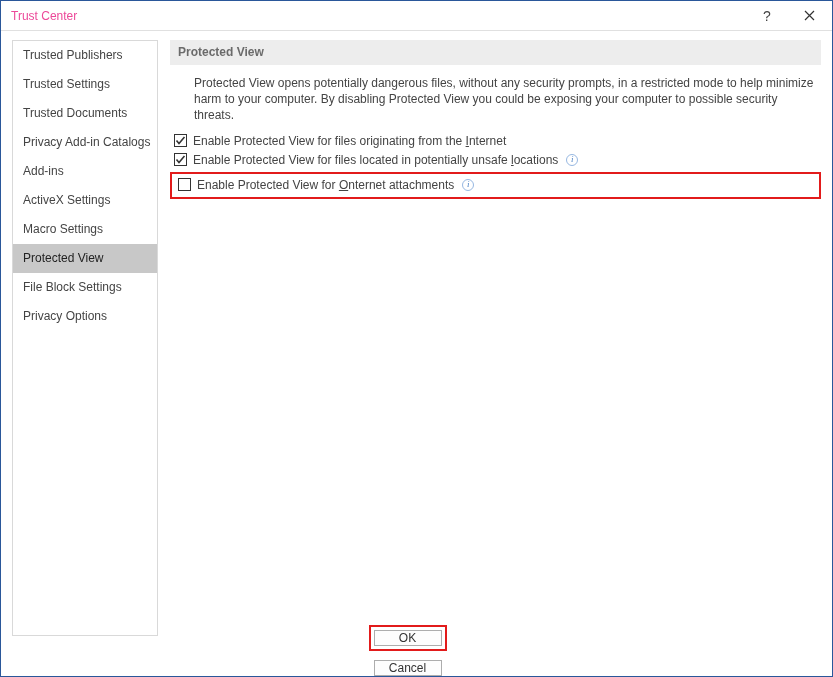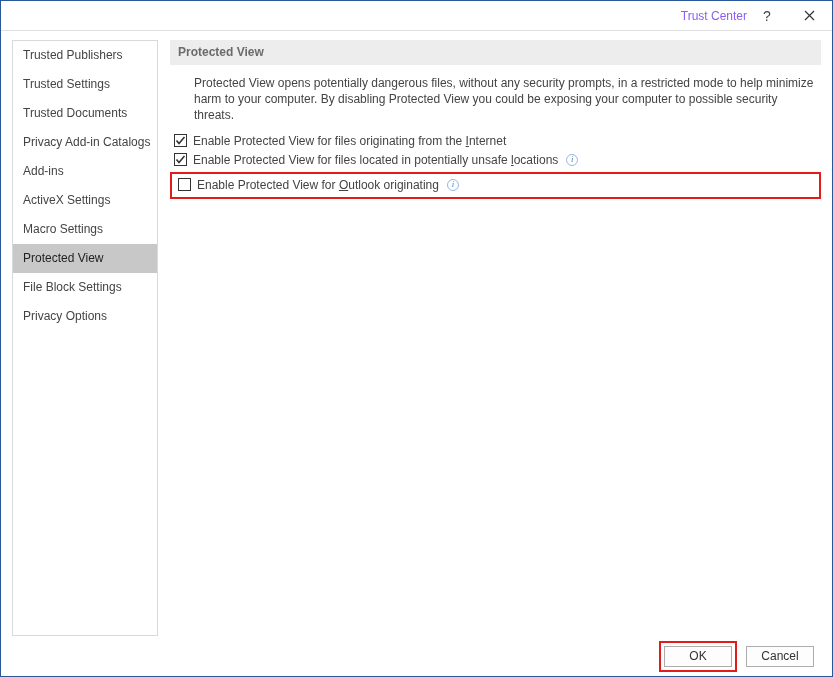--- a/index.html
+++ b/index.html
@@ -16,22 +16,21 @@
     .titlebar {
       height: 30px;
       display: flex;
       align-items: center;
       padding-left: 10px;
       border-bottom: 1px solid #e0e0e0;
     }
     .titlebar-title {
       flex: 1;
       font-size: 12px;
-      color: #8b5cf6;
-      text-align: right;
+      color: #ec4899;
     }
     .titlebar-controls {
       display: flex;
       align-items: center;
     }
     .titlebar-btn {
       width: 45px;
       height: 30px;
       display: flex;
       align-items: center;
@@ -124,20 +123,21 @@
       padding: 2px 2px;
       margin-top: 2px;
     }
     .footer {
       height: 40px;
       display: flex;
       align-items: center;
       justify-content: flex-end;
       padding-right: 18px;
       gap: 14px;
+      flex-direction: column;
     }
     .btn {
       width: 68px;
       height: 21px;
       border: 1px solid #adadad;
       background: #fdfdfd;
       font-size: 12px;
       color: #333;
       display: inline-flex;
       align-items: center;
@@ -196,21 +196,21 @@
             <svg viewBox="0 0 11 11">
               <path d="M1.5 5.5 L4 8.5 L9.5 2" stroke="#333" stroke-width="1.6" fill="none"></path>
             </svg>
           </span>
           <span><span>Enable Protected View for files located in potentially unsafe </span><span class="underline-char">l</span><span>ocations</span></span>
           <span class="info-icon">i</span>
         </div>
         <div class="highlight-box">
           <div class="checkbox-row">
             <span class="checkbox"></span>
-            <span><span>Enable Protected View for </span><span class="underline-char">O</span><span>utlook originating</span></span>
+            <span><span>Enable Protected View for </span><span class="underline-char">O</span><span>nternet attachments</span></span>
             <span class="info-icon">i</span>
           </div>
         </div>
       </div>
   </div>
 </div>
 
 <div class="footer">
   <div class="btn btn-highlight">OK</div>
   <div class="btn">Cancel</div>

